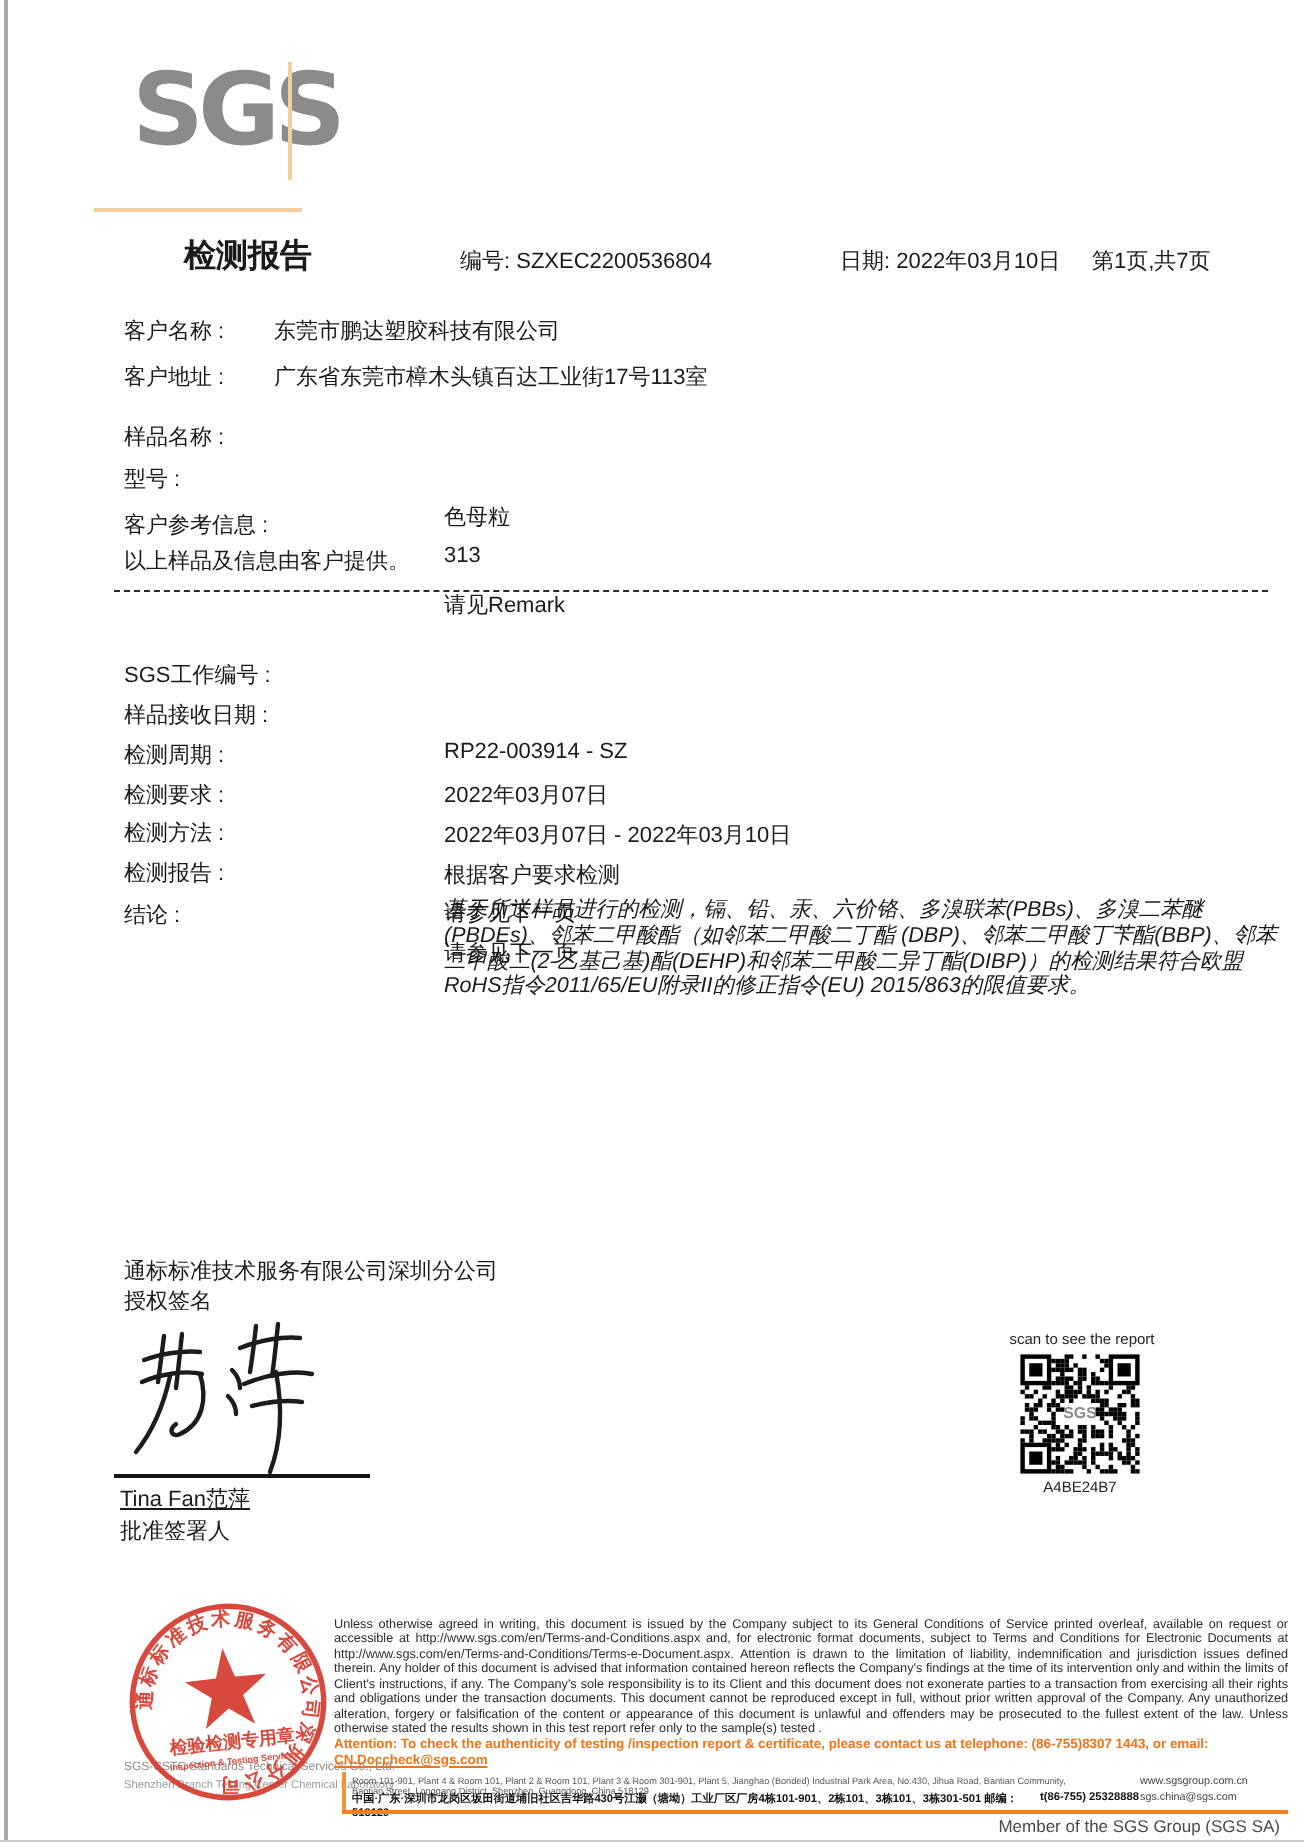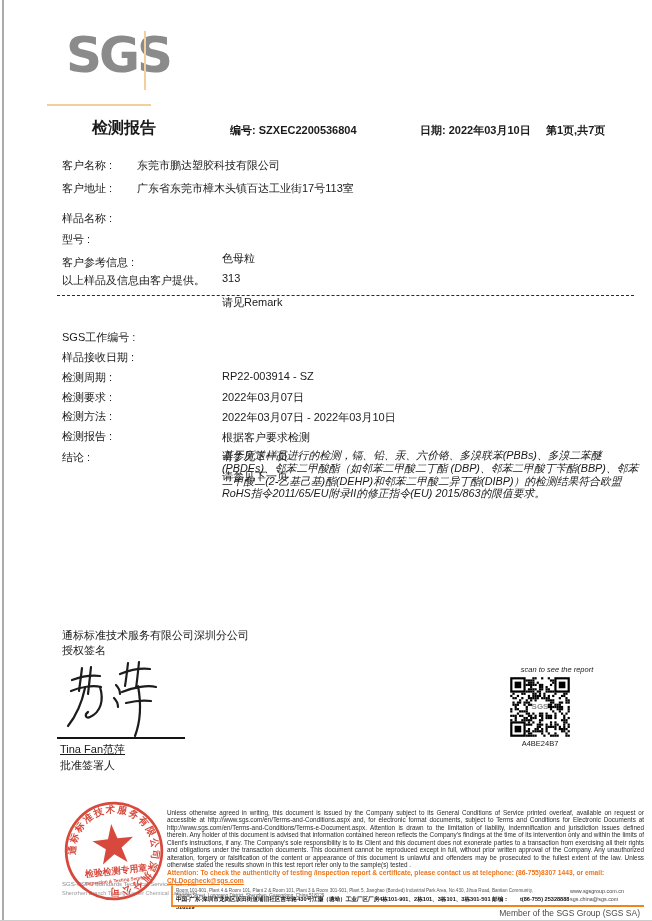--- a/index.html
+++ b/index.html
@@ -9,41 +9,41 @@
   .edge-bottom{position:absolute;left:0;bottom:0;width:100%;height:1px;background:#cccccc;}
 
   
   .logo-text{position:absolute;left:66px;top:30px;font-size:50px;line-height:1;font-weight:bold;
              color:#8b8b8b;letter-spacing:-3px;font-family:"DejaVu Sans",sans-serif;}
   .logo-hline{position:absolute;left:47px;top:104px;width:104px;height:2px;background:#f3cfa0;}
   .logo-vline{position:absolute;left:144px;top:31px;width:2px;height:59px;background:#f3cfa0;}
 
   
   .doc-title{position:absolute;left:62px;top:118px;font-size:16px;font-weight:bold;margin-left:30px;}
-  .hdr{position:absolute;top:123px;font-size:11px;font-weight:bold;}
+  .hdr{position:absolute;top:123px;font-size:11px;font-weight:normal;}
 
   
   .lbl{position:absolute;left:62px;font-size:11px;white-space:nowrap;}
   .val1{position:absolute;left:137px;font-size:11px;white-space:nowrap;}
   .val2{position:absolute;left:222px;font-size:11px;white-space:nowrap;margin-top:40px;}
   .note{position:absolute;left:62px;font-size:11px;}
   .dash-sep{position:absolute;left:57px;top:295px;width:577px;border-top:1.5px dashed #2a2a2a;}
 
   .conclusion{position:absolute;left:222px;top:449px;width:420px;font-size:10.8px;line-height:12.8px;font-style:italic;}
 
   
   .sig-company{position:absolute;left:62px;top:628px;font-size:11px;}
   .sig-auth{position:absolute;left:62px;top:643px;font-size:11px;}
   .sig-svg{position:absolute;left:58px;top:658px;}
   .sig-line{position:absolute;left:57px;top:737px;width:128px;height:2px;background:#141414;}
   .sig-name{position:absolute;left:60px;top:742px;font-size:11px;text-decoration:underline;}
   .sig-role{position:absolute;left:60px;top:758px;font-size:11px;}
 
   
-  .qr-caption{position:absolute;left:510px;top:665px;width:94px;text-align:center;font-size:7.5px;color:#222;font-style:italic;}
+  .qr-caption{position:absolute;left:494px;top:665px;width:94px;text-align:center;font-size:7.5px;color:#222;}
   .qr-svg{position:absolute;left:508px;top:675px;}
   .qr-code-text{position:absolute;left:493px;top:739px;width:94px;text-align:center;font-size:7.5px;color:#222;}
 
   
   .stamp{position:absolute;left:62px;top:799px;transform:rotate(-6deg);opacity:.92;}
   .foot-co1{position:absolute;left:62px;top:881px;font-size:6px;color:#8a8a8a;white-space:nowrap;}
   .foot-co2{position:absolute;left:62px;top:890px;font-size:5.6px;color:#9a9a9a;white-space:nowrap;}
   .disclaimer{position:absolute;left:167px;top:809px;width:477px;font-size:6.35px;line-height:7.45px;
               color:#2b2b2b;text-align:justify;}
   .attention{position:absolute;left:167px;top:869px;width:477px;font-size:6.7px;line-height:7.6px;

